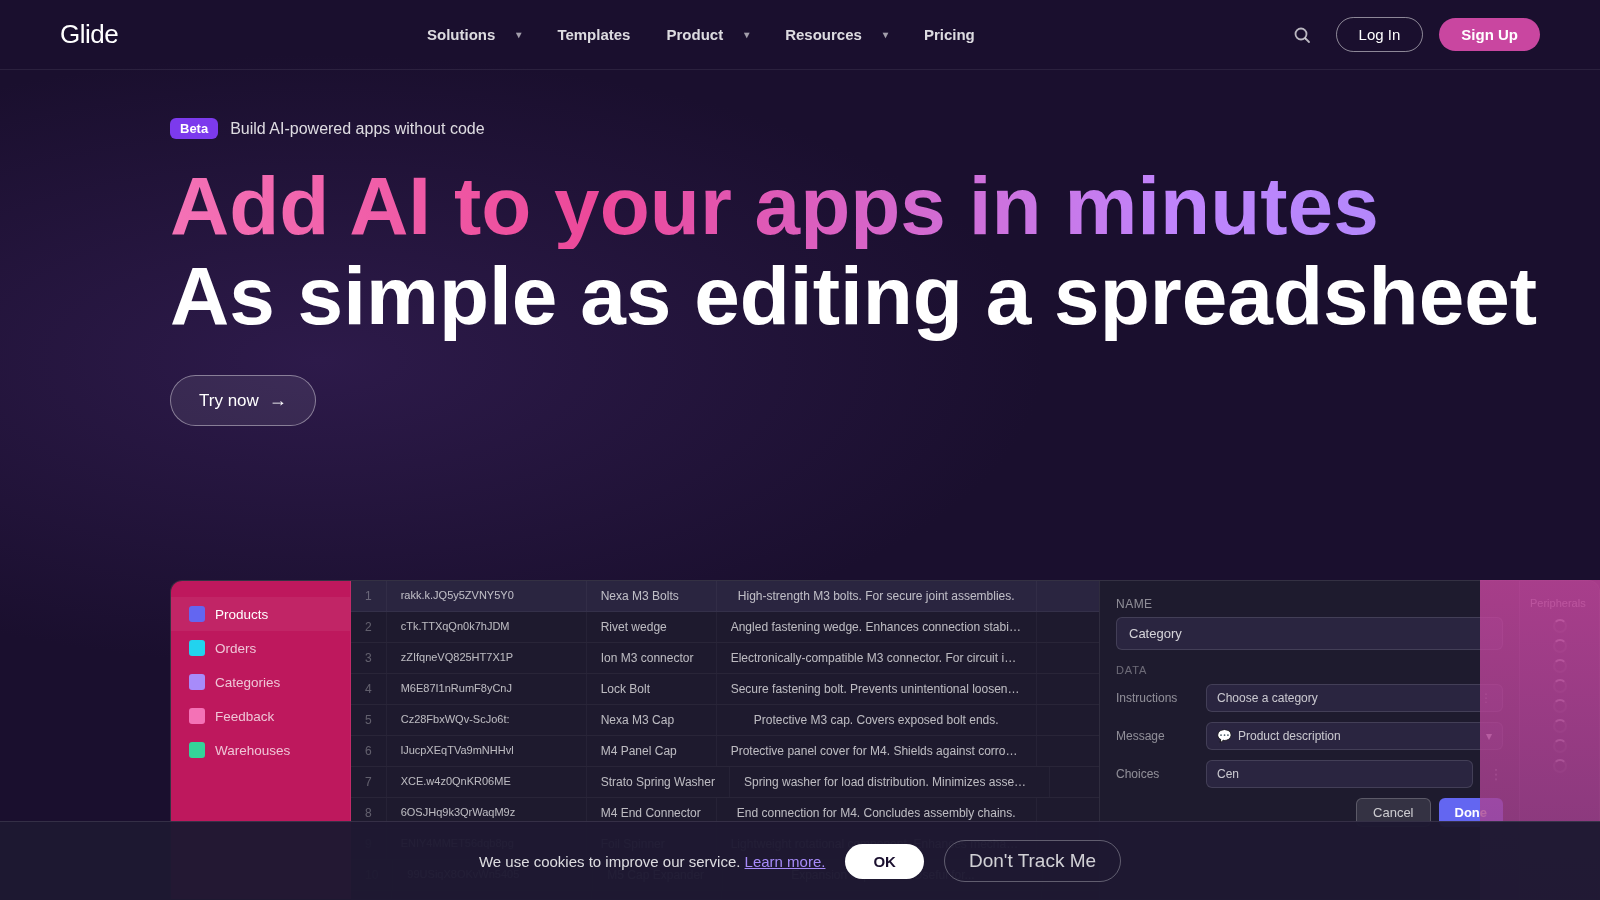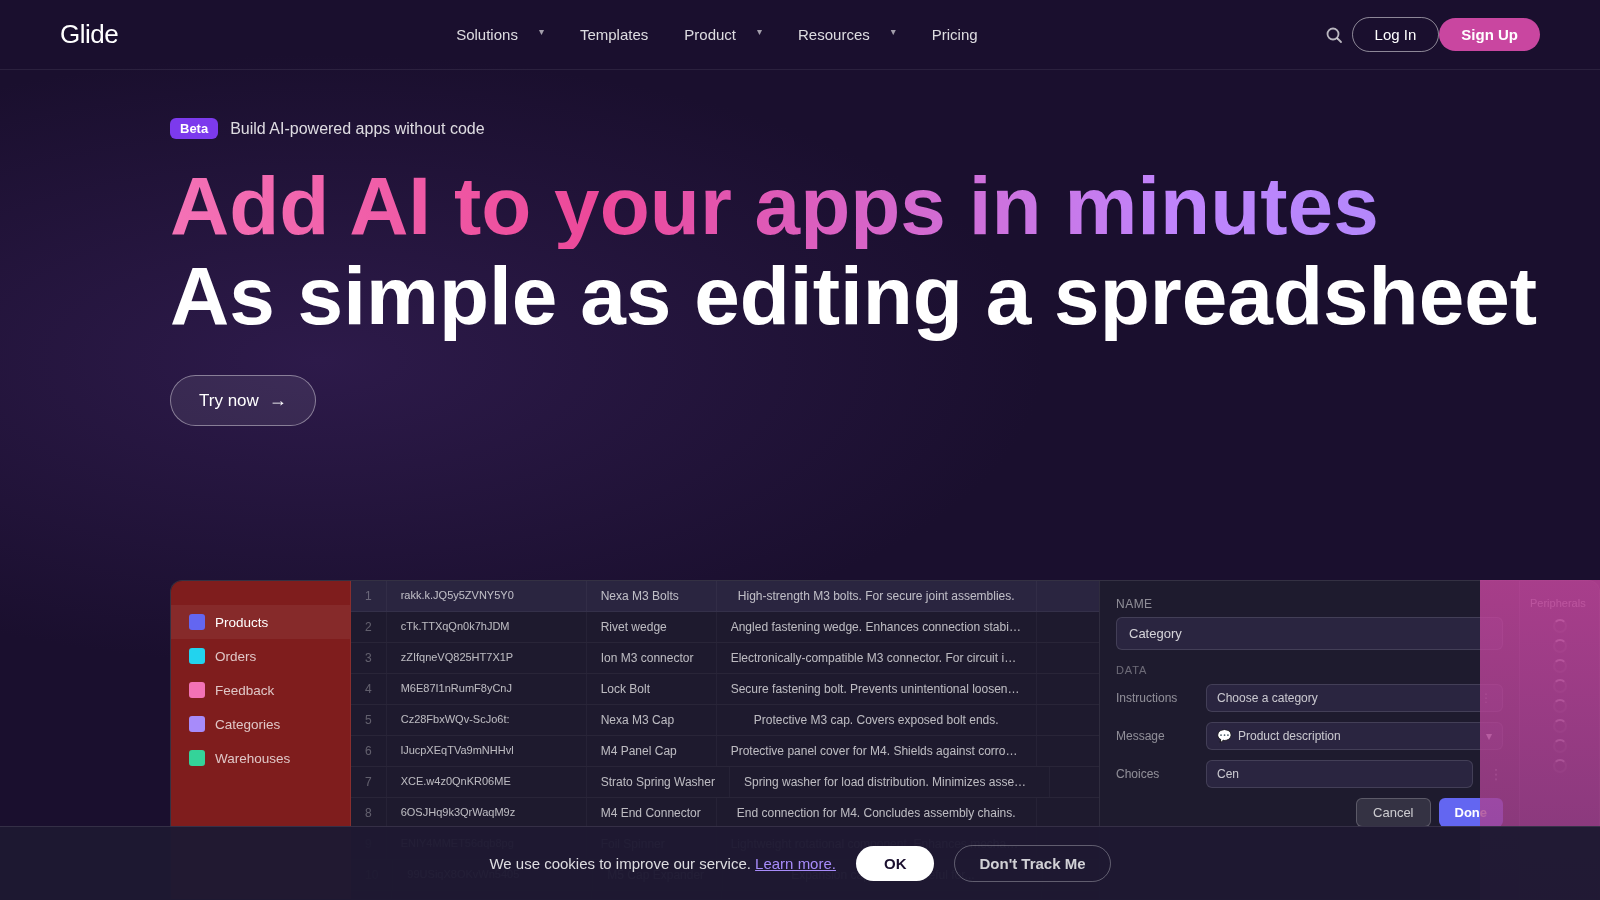--- a/index.html
+++ b/index.html
@@ -46,36 +46,38 @@
     }
 
     .nav-center {
       display: flex;
       align-items: center;
       gap: 36px;
     }
 
     .nav-item {
       display: flex;
-      align-items: flex-start;
+      align-items: center;
       gap: 21px;
       font-size: 15px;
       color: rgba(255,255,255,0.85);
       cursor: pointer;
       white-space: nowrap;
+      font-weight: bold;
     }
 
     .nav-item .chevron {
       font-size: 10px;
       opacity: 0.7;
     }
 
     .nav-right {
       display: flex;
       align-items: center;
+      gap: 16px;
     }
 
     .search-icon-btn {
       width: 36px;
       height: 36px;
       display: flex;
       align-items: center;
       justify-content: center;
       cursor: pointer;
       color: rgba(255,255,255,0.8);
@@ -186,22 +188,22 @@
       background: #1e1a2e;
       border-radius: 12px 12px 0 0;
       display: flex;
       overflow: hidden;
       border: 1px solid rgba(255,255,255,0.1);
     }
 
     
     .sidebar {
       width: 180px;
-      background: #7f1d1d;
-      padding: 24px 0;
+      background: #be185d;
+      padding: 16px 0;
       flex-shrink: 0;
       border-right: 1px solid rgba(255,255,255,0.08);
     }
 
     .sidebar-item {
       display: flex;
       align-items: center;
       gap: 10px;
       padding: 9px 18px;
       font-size: 13.5px;
@@ -425,22 +427,22 @@
       font-weight: 600;
       cursor: pointer;
     }
 
     .btn-dont-track {
       padding: 9px 24px;
       background: transparent;
       color: rgba(255,255,255,0.8);
       border: 1.5px solid rgba(255,255,255,0.3);
       border-radius: 24px;
-      font-size: 15px;
-      font-weight: 700;
+      font-size: 19px;
+      font-weight: 400;
       cursor: pointer;
     }
 
     
     .pink-accent {
       position: absolute;
       right: 0;
       bottom: 0;
       width: 120px;
       height: 320px;
@@ -513,26 +515,26 @@
     <div class="sidebar">
       <div class="sidebar-item active">
         <div class="sidebar-icon" style="background:#6366f1;"></div>
         <span>Products</span>
       </div>
       <div class="sidebar-item">
         <div class="sidebar-icon" style="background:#22d3ee;"></div>
         <span>Orders</span>
       </div>
       <div class="sidebar-item">
+        <div class="sidebar-icon" style="background:#a78bfa;"></div>
+        <span>Categories</span>
+      </div>
+      <div class="sidebar-item">
         <div class="sidebar-icon" style="background:#f472b6;"></div>
         <span>Feedback</span>
-      </div>
-      <div class="sidebar-item">
-        <div class="sidebar-icon" style="background:#a78bfa;"></div>
-        <span>Categories</span>
       </div>
       <div class="sidebar-item">
         <div class="sidebar-icon" style="background:#34d399;"></div>
         <span>Warehouses</span>
       </div>
     </div>
 
     <div class="main-content">
       <div class="table-area">
 

